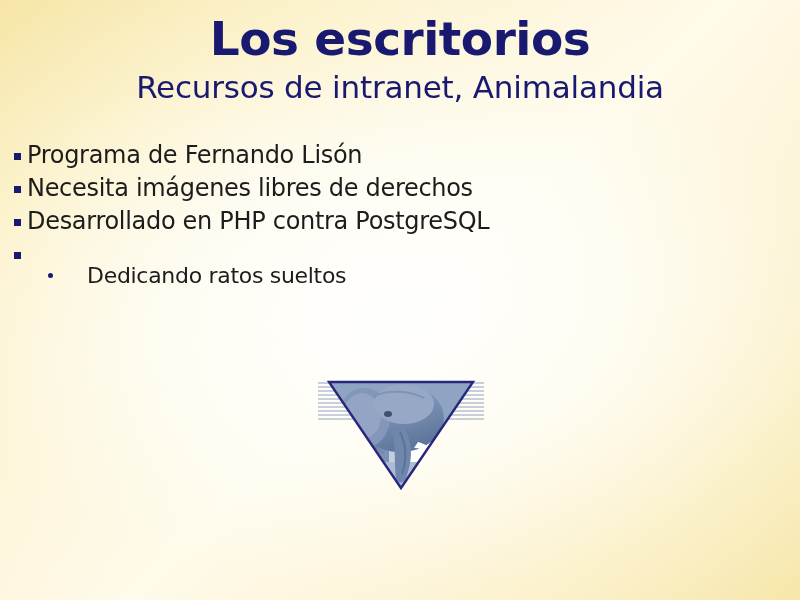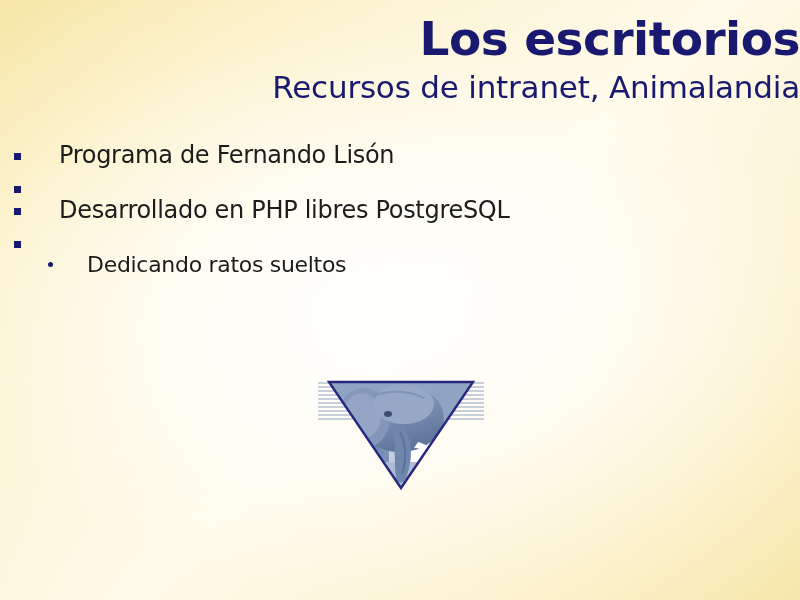--- a/index.html
+++ b/index.html
@@ -23,21 +23,21 @@
       radial-gradient(ellipse 95% 80% at 48% 52%, rgba(255,255,255,0.96) 0%, rgba(255,254,248,0.75) 32%, rgba(255,252,235,0.25) 58%, rgba(255,250,225,0.0) 78%),
       linear-gradient(135deg, #f7e6a8 0%, #faeec0 18%, #fdf6dd 40%, #fffaea 52%, #fcf2d2 72%, #f7e7ab 100%);
   }
 
   
   .title-block {
     position: absolute;
     top: 14px;
     left: 0;
     width: 800px;
-    text-align: right;
+    text-align: center;
   }
   .slide-title {
     font-family: "DejaVu Sans", sans-serif;
     font-size: 47px;
     font-weight: bold;
     color: #191970;
     letter-spacing: -0.5px;
     line-height: 1.06;
     margin: 0;
     white-space: nowrap;
@@ -60,21 +60,20 @@
     left: 14px;
     width: 775px;
   }
   .bullet-row {
     display: flex;
     align-items: flex-start;
     margin-bottom: 2px;
   }
   .bullet-row.level-1 {
     padding-left: 0;
-    gap: 32px;
   }
   .bullet-row.level-2 {
     padding-left: 34px;
     margin-bottom: 1px;
     gap: 28px;
   }
 
   .marker {
     flex: 0 0 auto;
     display: inline-block;
@@ -134,25 +133,26 @@
 
   <div class="body-block">
 
     <div class="bullet-row level-1">
       <span class="marker marker-square"></span>
       <span class="bullet-text">Programa de Fernando Lisón</span>
     </div>
 
     <div class="bullet-row level-1">
       <span class="marker marker-square"></span>
-    </div>
-
-    <div class="bullet-row level-1">
-      <span class="marker marker-square"></span>
-      <span class="bullet-text">Desarrollado en PHP libres PostgreSQL</span>
+      <span class="bullet-text">Necesita imágenes libres de derechos</span>
+    </div>
+
+    <div class="bullet-row level-1">
+      <span class="marker marker-square"></span>
+      <span class="bullet-text">Desarrollado en PHP contra PostgreSQL</span>
     </div>
 
     <div class="bullet-row level-1">
       <span class="marker marker-square"></span>
     </div>
 
     <div class="bullet-row level-2">
       <span class="marker marker-dot"></span>
       <span class="bullet-text">Dedicando ratos sueltos</span>
     </div>

